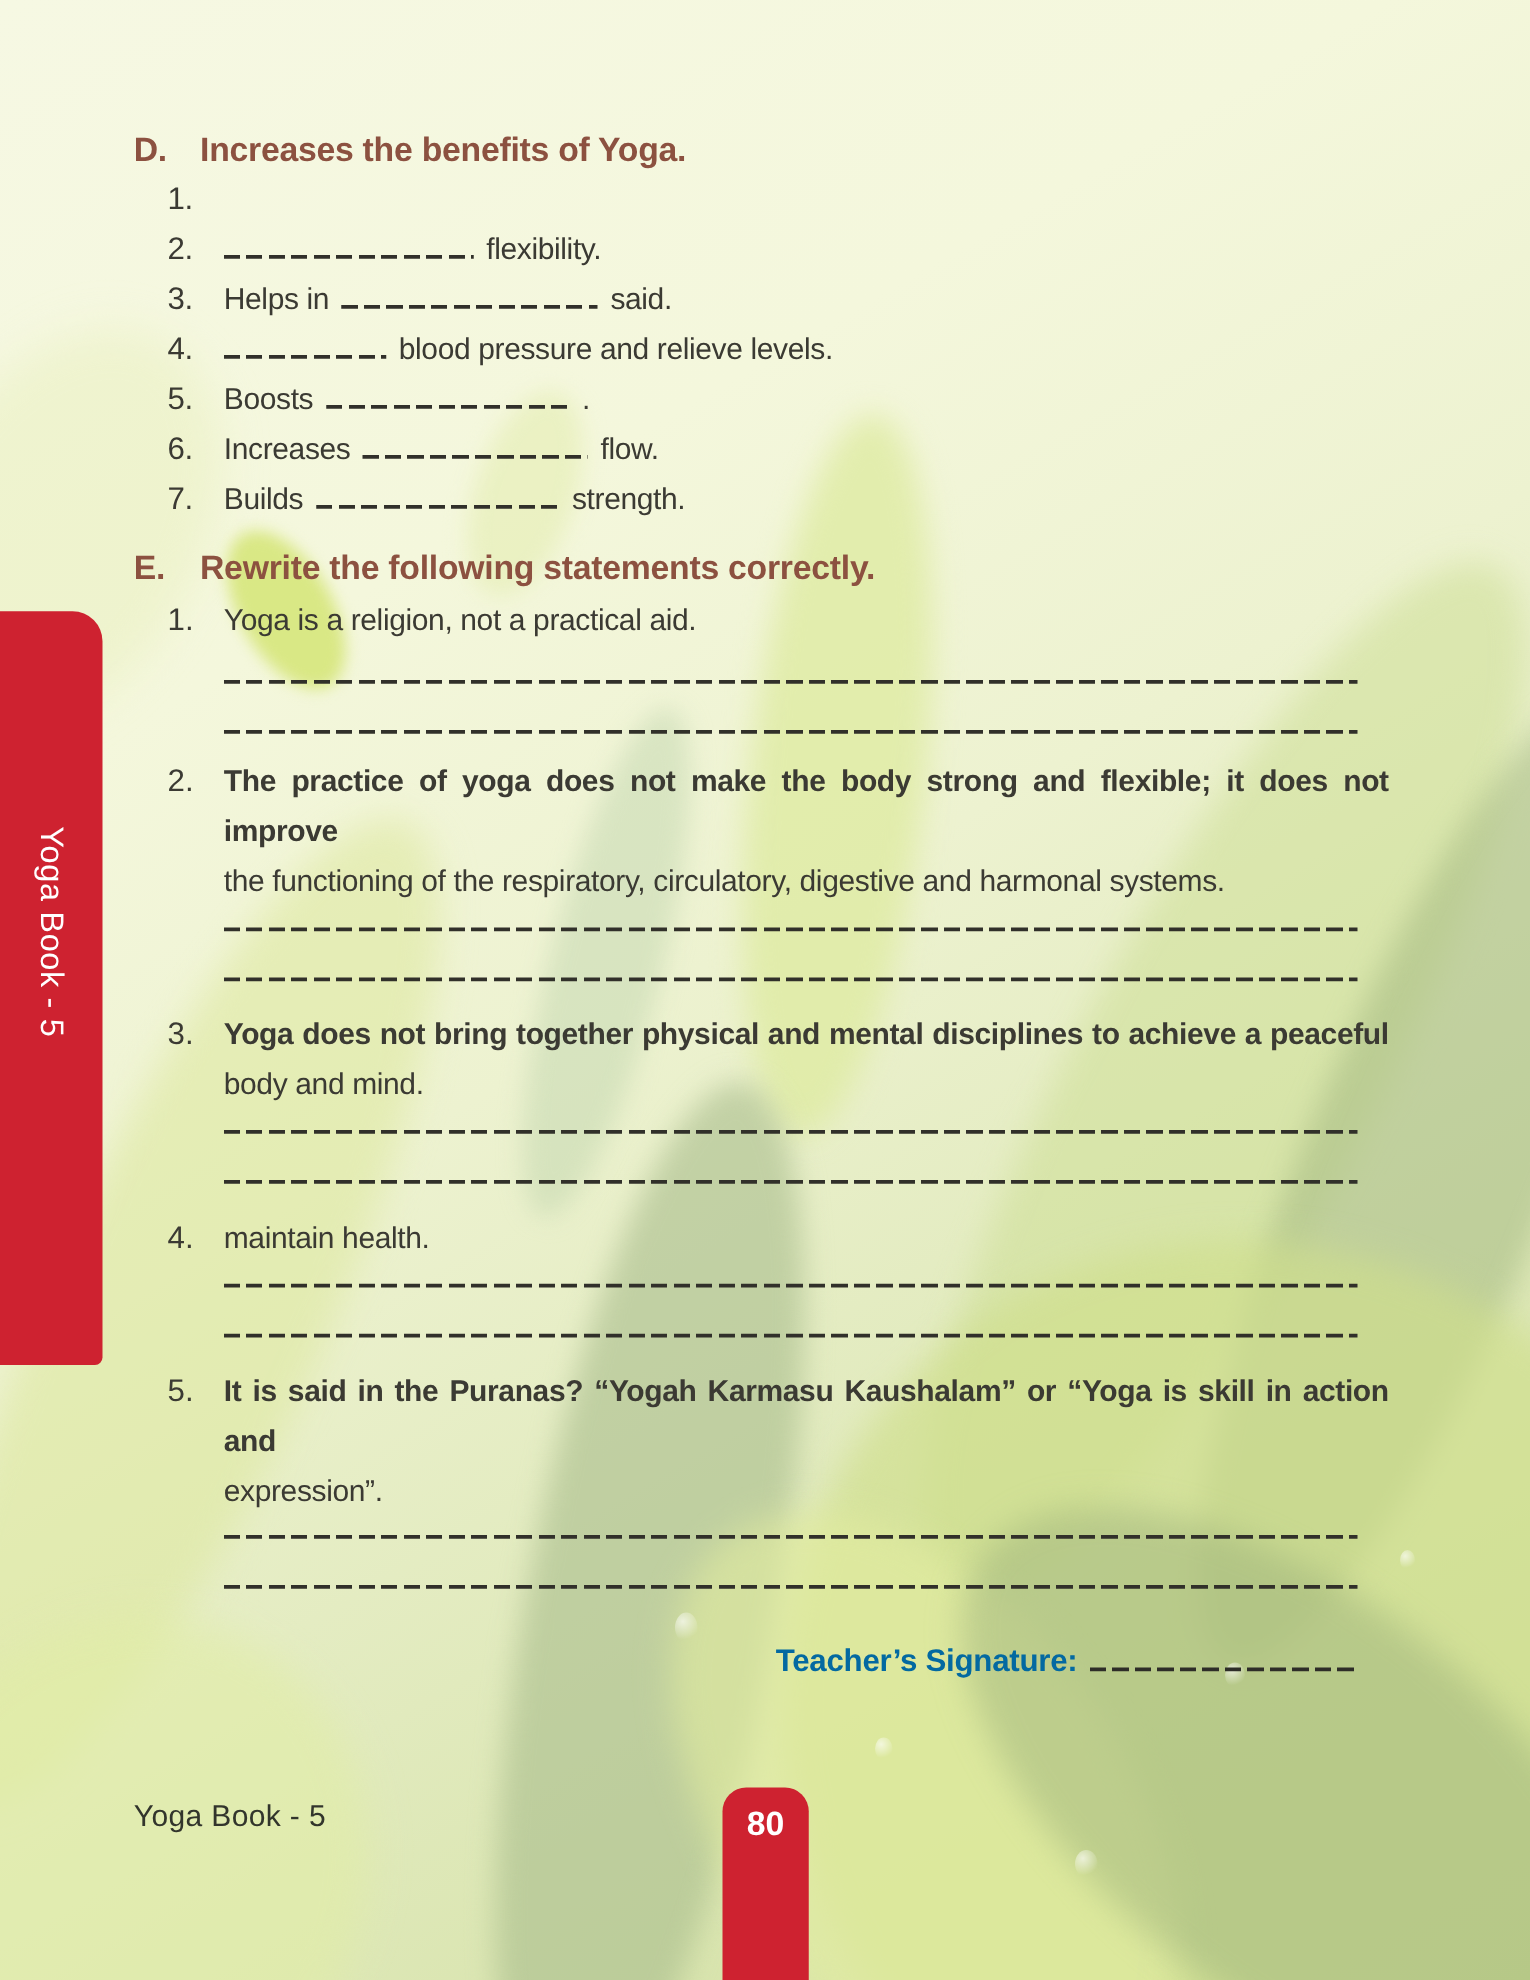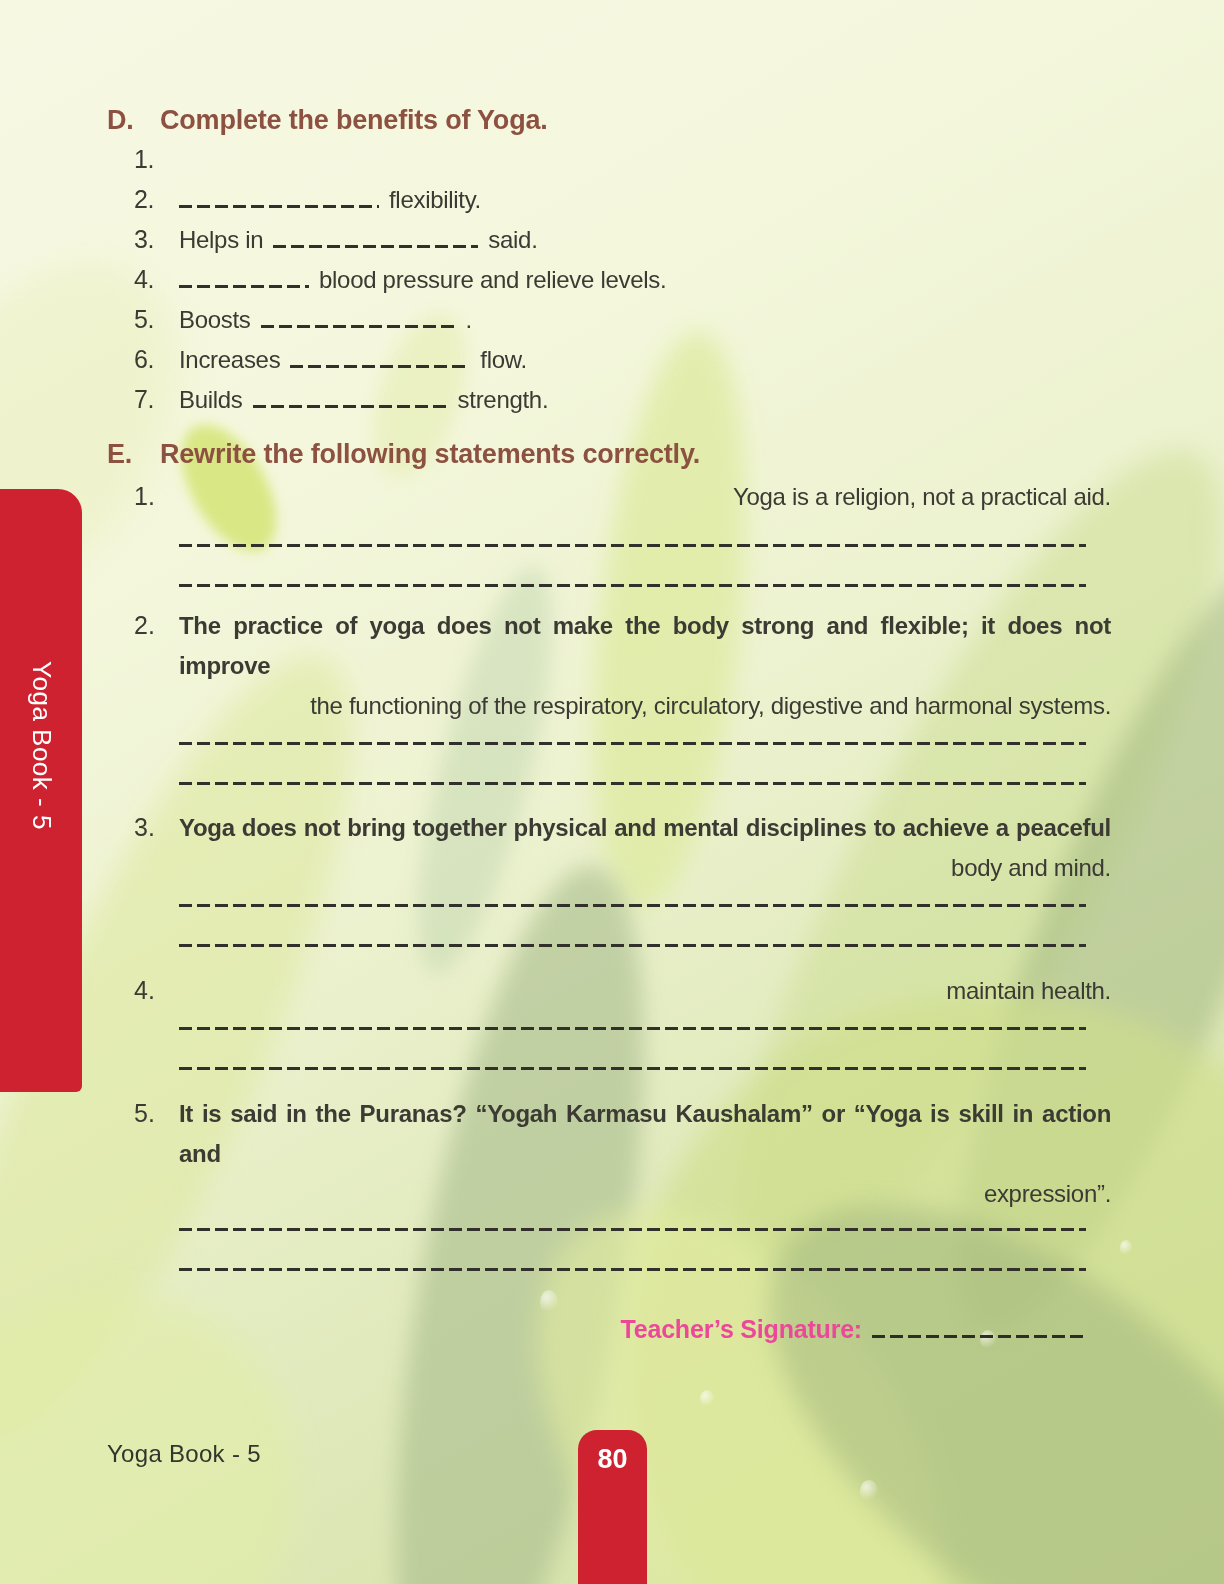--- a/index.html
+++ b/index.html
@@ -45,34 +45,34 @@
   .pre:not(:empty){margin-right:10px;}
   .post:not(:empty){margin-left:10px;}
   .blank{display:inline-block;height:4px;vertical-align:baseline;
     background-image:repeating-linear-gradient(90deg,#31302a 0 13px,rgba(0,0,0,0) 13px 18px);
     background-size:100% 3px;background-position:0 100%;background-repeat:no-repeat;}
   .bw200{width:200px;} .bw205{width:205px;} .bw130{width:130px;} .bw195{width:195px;} .bw180{width:180px;}
 
   .e-list{margin:6px 0 0 27px;}
   .e-row{display:grid;grid-template-columns:45px 1fr;align-items:baseline;}
   .stmt{width:932px;font-size:24px;letter-spacing:-.3px;}
-  .stmt-line{line-height:40px;text-align:right;}
+  .stmt-line{line-height:40px;}
   .jus{text-align:justify;text-align-last:justify;font-weight:bold;}
   .answers{margin-left:45px;}
   .dash-line{width:907px;height:3px;
     background-image:repeating-linear-gradient(90deg,#31302a 0 13px,rgba(0,0,0,0) 13px 18px);}
   .m-e1 .answers{margin-top:27px;} .m-e1 .dash-line + .dash-line{margin-top:37px;}
   .m-e2{margin-top:19px;} .m-e3{margin-top:23px;} .m-e4{margin-top:24px;} .m-e5{margin-top:24px;}
   .m-e2 .answers,.m-e3 .answers,.m-e4 .answers{margin-top:16px;}
   .m-e5 .answers{margin-top:14px;}
   .m-e2 .dash-line + .dash-line,.m-e3 .dash-line + .dash-line,
   .m-e4 .dash-line + .dash-line,.m-e5 .dash-line + .dash-line{margin-top:37px;}
 
   .sig{display:flex;justify-content:flex-end;align-items:baseline;margin-top:44px;padding-right:30px;}
-  .sig-label{font-weight:bold;font-size:25px;color:#ec4899;letter-spacing:-.2px;}
+  .sig-label{font-weight:bold;font-size:25px;color:#0369a1;letter-spacing:-.2px;}
   .sig-blank{display:inline-block;width:215px;height:4px;margin-left:10px;
     background-image:repeating-linear-gradient(90deg,#2e2d28 0 13px,rgba(0,0,0,0) 13px 18px);
     background-size:100% 3px;background-position:0 100%;background-repeat:no-repeat;}
 
   
   .side-tab{position:absolute;left:0;top:489px;width:82px;height:603px;
     background:#ce2230;border-radius:0 24px 6px 0;
     display:flex;align-items:center;justify-content:center;}
   .side-tab-label{writing-mode:vertical-rl;color:#ffffff;font-size:26px;letter-spacing:.5px;
     transform:translateY(-45px);white-space:nowrap;}
@@ -104,21 +104,21 @@
   <div class="drop d2"></div>
   <div class="drop d3"></div>
   <div class="drop d4"></div>
   <div class="drop d5"></div>
 </div>
 
 <div class="content">
 
   <div class="sec-head">
     <span>D.</span>
-    <span>Complete the benefits of Yoga.</span>
+    <span>Increases the benefits of Yoga.</span>
   </div>
 
   <div class="d-list">
     <div class="d-row">
       <span class="num">1.</span>
     </div>
     <div class="d-row">
       <span class="num">2.</span>
       <span class="d-text"><span class="pre"></span><span class="blank bw200"></span><span class="post">flexibility.</span></span>
     </div>

